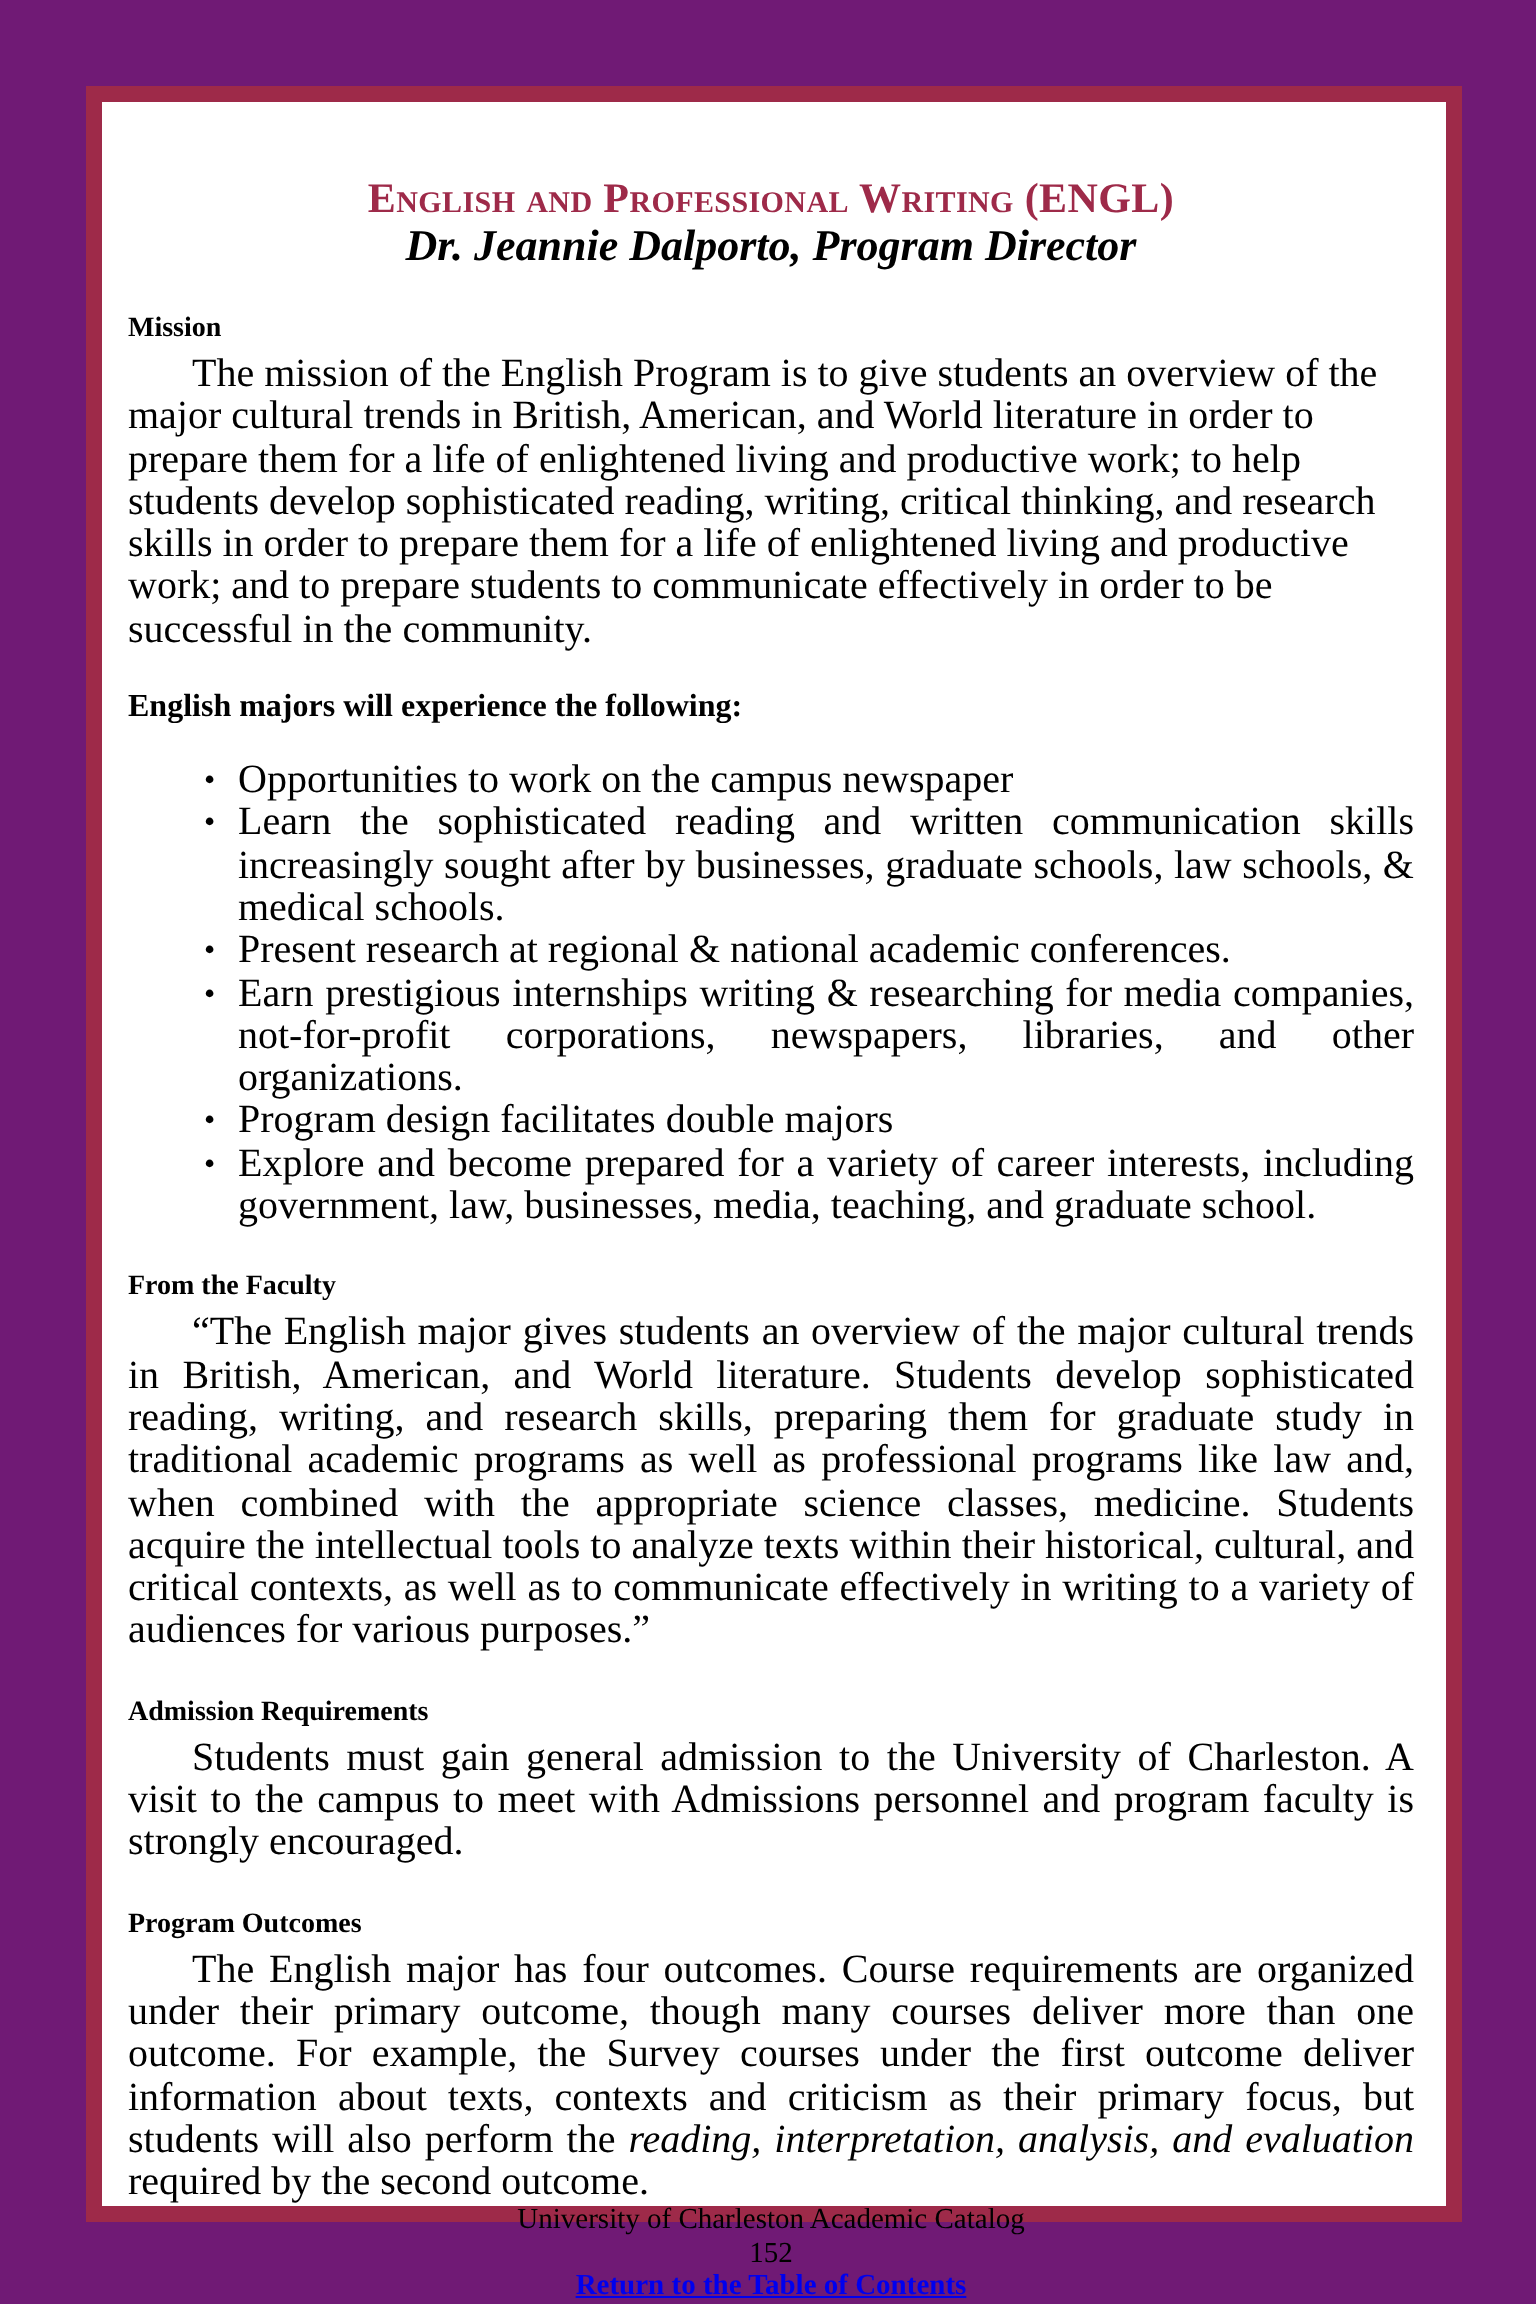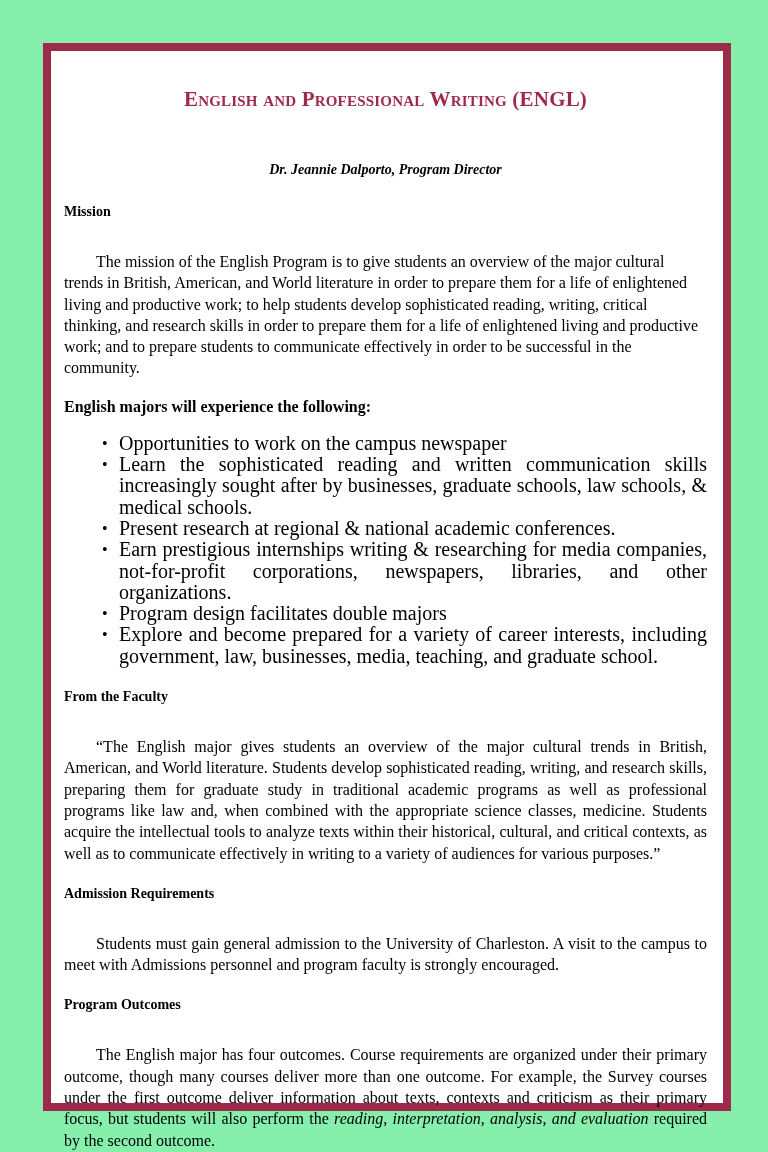--- a/index.html
+++ b/index.html
@@ -6,21 +6,21 @@
   html, body {
     width: 768px;
     background: #ffffff;
     font-family: "Liberation Serif", "DejaVu Serif", serif;
     color: #000000;
   }
   .canvas {
     position: relative;
     width: 768px;
     height: 1152px;
-    background: #86efac;
+    background: #701a75;
     overflow: hidden;
   }
   .page-border {
     position: absolute;
     left: 43px;
     top: 43px;
     width: 688px;
     height: 1068px;
     border: 8px solid #9e2a49;
     background: #ffffff;
@@ -34,36 +34,35 @@
     font-variant: small-caps;
     font-size: 21px;
     line-height: 24px;
     color: #9e2a49;
     letter-spacing: 0.2px;
   }
   .doc-subtitle {
     text-align: center;
     font-weight: bold;
     font-style: italic;
-    font-size: 14px;
+    font-size: 22px;
     line-height: 24px;
     color: #000000;
-    margin-top: 47px;
   }
   .section-heading {
     font-weight: bold;
     font-size: 14px;
     line-height: 22px;
     margin-top: 19px;
   }
   .body-para {
-    font-size: 16px;
+    font-size: 20px;
     line-height: 21.3px;
     text-indent: 32px;
-    margin-top: 28px;
+    margin-top: 1px;
   }
   .body-para.justified { text-align: justify; }
   .lead-line {
     font-weight: bold;
     font-size: 16px;
     line-height: 21px;
     margin-top: 17px;
   }
   ul.bullet-list {
     list-style: none;

